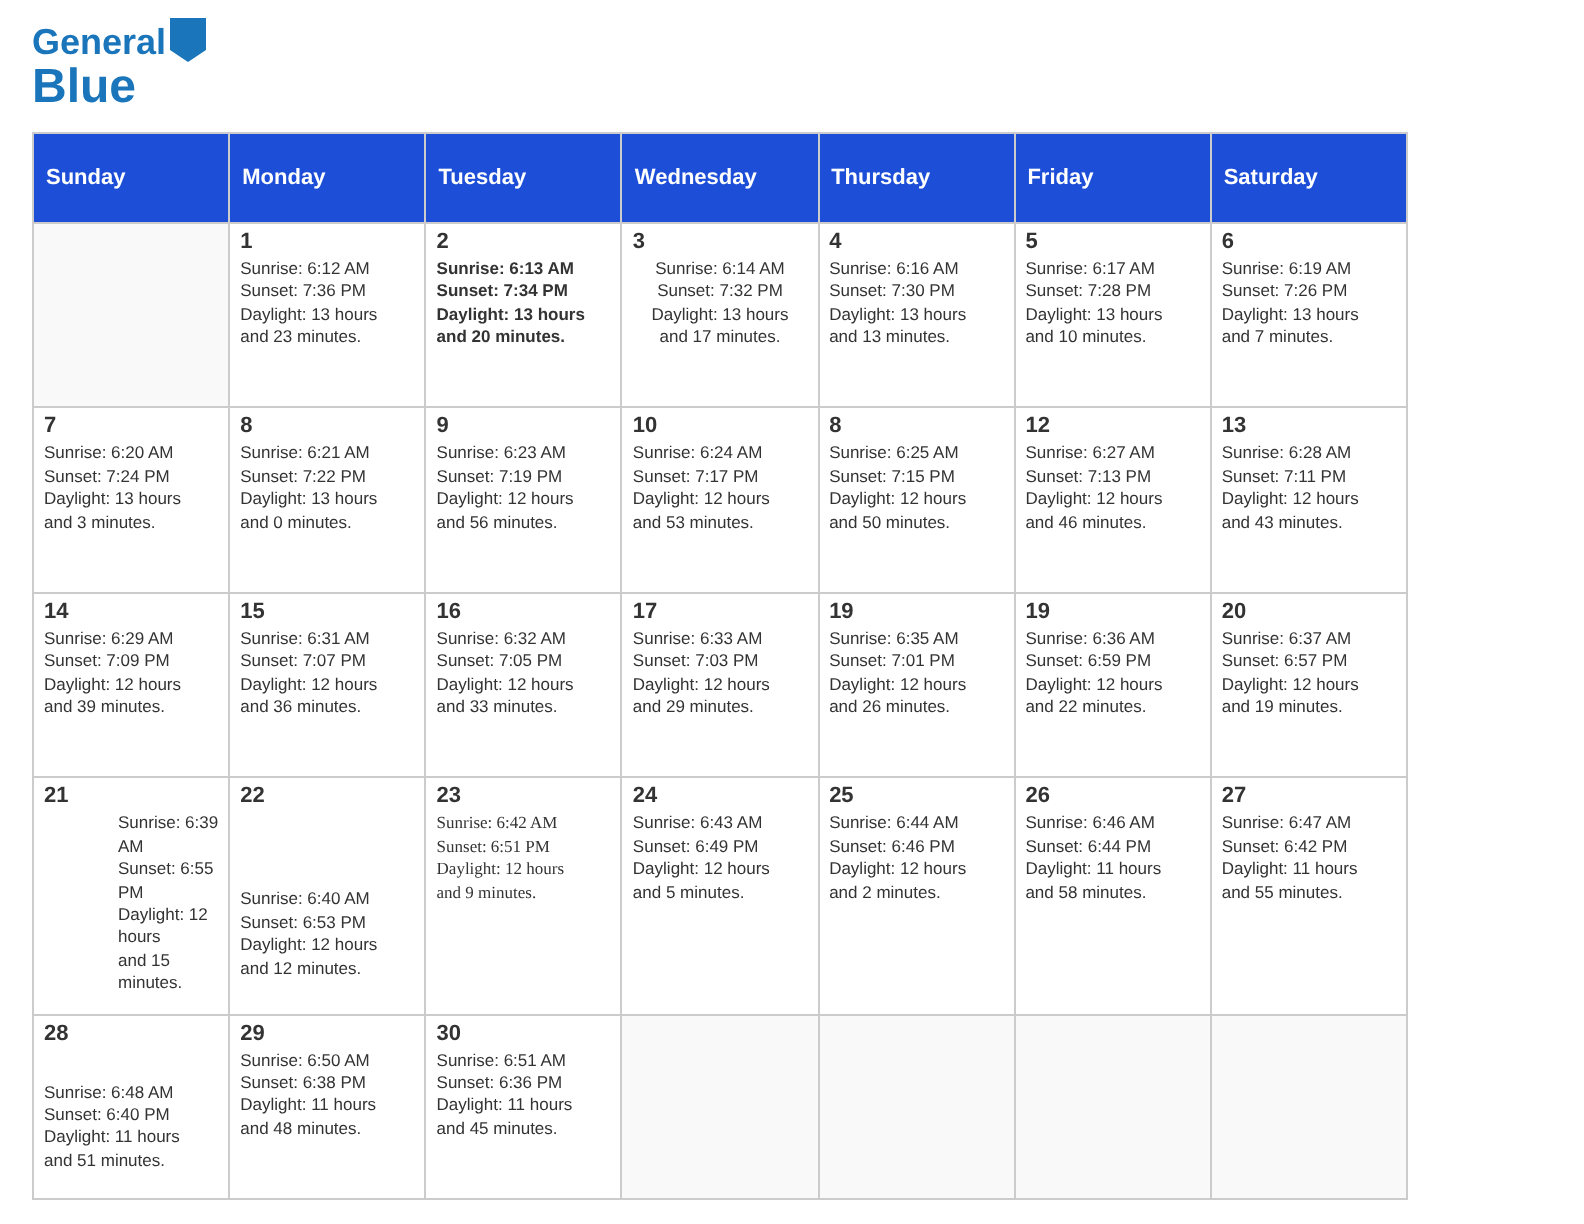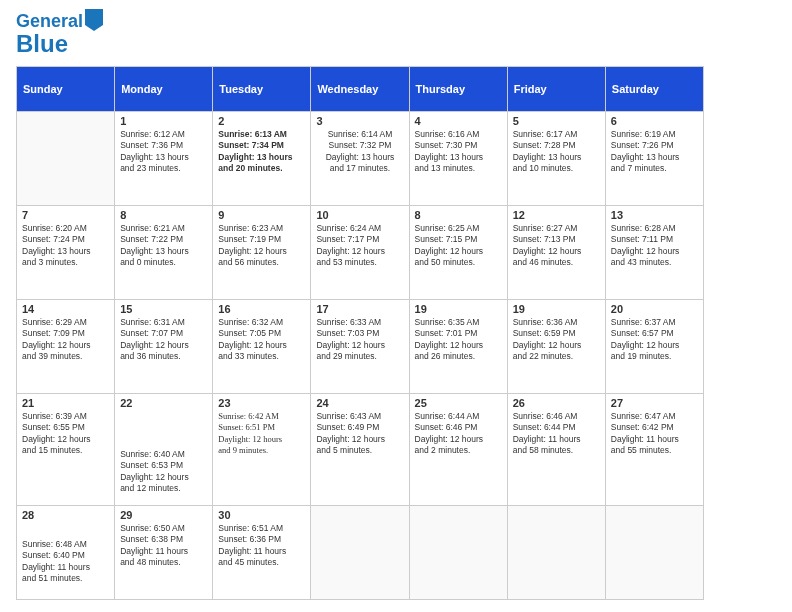--- a/index.html
+++ b/index.html
@@ -273,21 +273,21 @@
             <span class="day-num">20</span>
             <div class="cell-content" style="white-space: pre-line;">Sunrise: 6:37 AM
 Sunset: 6:57 PM
 Daylight: 12 hours
 and 19 minutes.</div>
           </td>
         </tr>
         <tr>
           <td>
             <span class="day-num">21</span>
-            <div class="cell-content" style="white-space: pre-line;">Sunrise: 6:39 AM
+            <div class="cell-content" style="white-space: pre-line; margin-left: 37px;">Sunrise: 6:39 AM
 Sunset: 6:55 PM
 Daylight: 12 hours
 and 15 minutes.</div>
           </td>
           <td>
             <span class="day-num">22</span>
             <div class="cell-content" style="white-space: pre-line; margin-top: 40px;">Sunrise: 6:40 AM
 Sunset: 6:53 PM
 Daylight: 12 hours
 and 12 minutes.</div>

